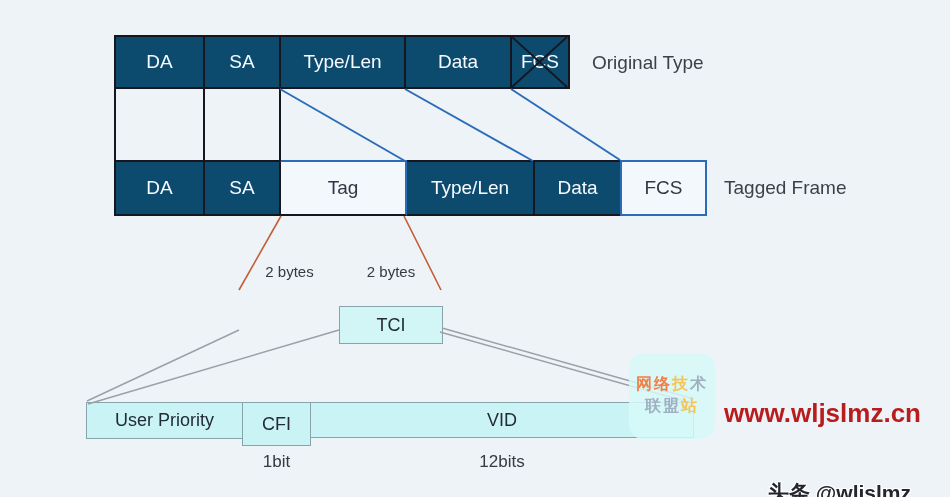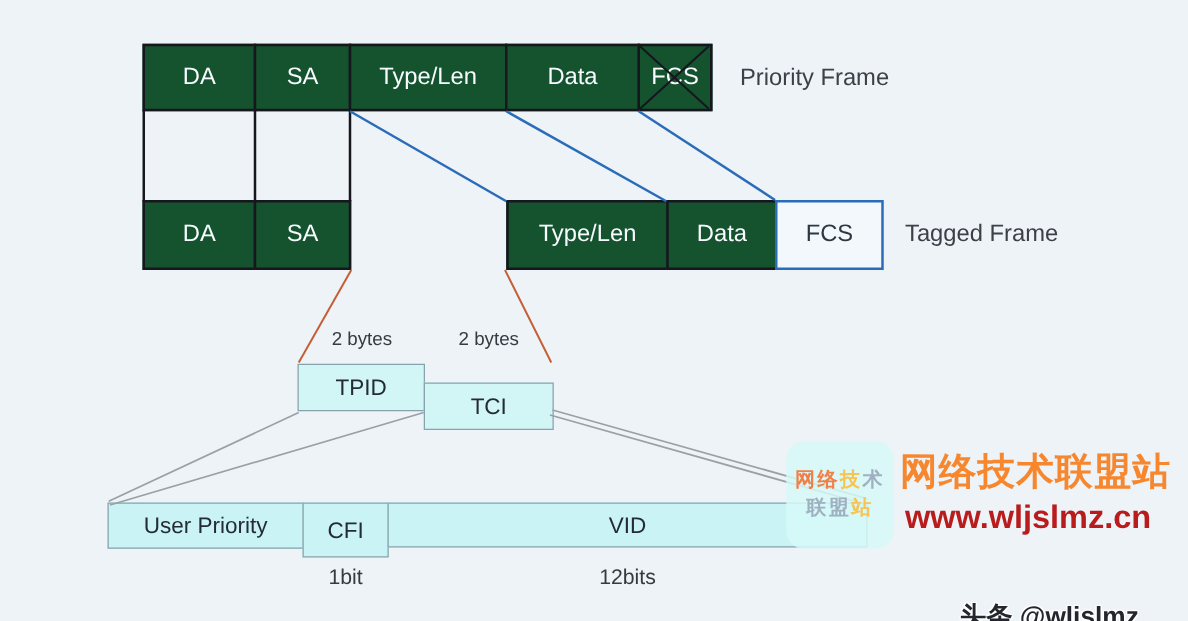--- a/index.html
+++ b/index.html
@@ -1,21 +1,21 @@
 <!DOCTYPE html>
 <html><head>
 <meta charset="utf-8">
 <style>
   html,body{margin:0;padding:0;}
   body{font-family:"Liberation Sans", sans-serif; background:#eef3f8;}
   .canvas{position:relative; width:950px; height:497px; background:#eef3f8; overflow:hidden;}
 
   .cell{position:absolute; box-sizing:border-box; display:flex; align-items:center; justify-content:center;
         border:2px solid #16161f; font-size:19px; color:#f8fbff;}
-  .cell.blue{background:#14532d;}
+  .cell.blue{background:#0c4a6e;}
   .cell.white{background:#f3f8fd; color:#2f3842;}
   .cell.blue-border{border-color:#2b6cb8;}
   .cell.tag-cell{border-color:#16161f; border-top-color:#2b6cb8; border-right-color:#2b6cb8;}
 
   .frame-label{position:absolute; font-size:19px; color:#3d4048;}
 
   .svg-layer{position:absolute; left:0; top:0; width:950px; height:497px; pointer-events:none;}
 
   .exp-cell{position:absolute; box-sizing:border-box; display:flex; align-items:center; justify-content:center;
             border:1px solid #87a3ab; background:#d2f5f6; font-size:18px; color:#232c35;}
@@ -39,33 +39,33 @@
 </head>
 <body>
 
 <div class="canvas">
 
   <div class="cell blue" style="left:114px;top:35px;width:91px;height:54px">DA</div>
   <div class="cell blue" style="left:203px;top:35px;width:78px;height:54px">SA</div>
   <div class="cell blue" style="left:279px;top:35px;width:127px;height:54px">Type/Len</div>
   <div class="cell blue" style="left:404px;top:35px;width:108px;height:54px">Data</div>
   <div class="cell blue" style="left:510px;top:35px;width:60px;height:54px">FCS</div>
-  <div class="frame-label" style="left:592px;top:52px">Priority Frame</div>
+  <div class="frame-label" style="left:592px;top:52px">Original Type</div>
 
   <div class="cell blue" style="left:114px;top:160px;width:91px;height:56px">DA</div>
   <div class="cell blue" style="left:203px;top:160px;width:78px;height:56px">SA</div>
   <div class="cell blue" style="left:405px;top:160px;width:130px;height:56px">Type/Len</div>
   <div class="cell blue" style="left:533px;top:160px;width:89px;height:56px">Data</div>
+  <div class="cell white tag-cell" style="left:279px;top:160px;width:128px;height:56px">Tag</div>
   <div class="cell white blue-border" style="left:620px;top:160px;width:87px;height:56px">FCS</div>
   <div class="frame-label" style="left:724px;top:177px">Tagged Frame</div>
 
   <div class="size-label top" style="left:238px;top:263px;width:103px">2 bytes</div>
   <div class="size-label top" style="left:339px;top:263px;width:104px">2 bytes</div>
 
-  <div class="exp-cell" style="left:238px;top:291px;width:102px;height:38px">TPID</div>
   <div class="exp-cell" style="left:339px;top:306px;width:104px;height:38px">TCI</div>
 
   <div class="exp-cell row2" style="left:86px;top:402px;width:157px;height:37px">User Priority</div>
   <div class="exp-cell row2" style="left:242px;top:402px;width:69px;height:44px">CFI</div>
   <div class="exp-cell row2" style="left:310px;top:402px;width:384px;height:36px">VID</div>
 
   <div class="size-label bottom" style="left:242px;top:452px;width:69px">1bit</div>
   <div class="size-label bottom" style="left:310px;top:452px;width:384px">12bits</div>
 
   <svg class="svg-layer" viewBox="0 0 950 497">
@@ -92,17 +92,16 @@
       <line x1="339" y1="330" x2="88" y2="404"></line>
       <line x1="442" y1="328" x2="694" y2="399"></line>
       <line x1="440" y1="332" x2="691" y2="403"></line>
     </g>
   </svg>
 
   <div class="wm-badge">
     <div class="bl"><span style="color: rgb(240, 128, 72);">网</span><span style="color: rgb(240, 128, 72);">络</span><span style="color: rgb(245, 196, 83);">技</span><span style="color: rgb(159, 176, 192);">术</span></div>
     <div class="bl"><span style="color: rgb(159, 176, 192);">联</span><span style="color: rgb(159, 176, 192);">盟</span><span style="color: rgb(245, 196, 83);">站</span></div>
   </div>
-  <div class="wm-name">网络技术联盟站</div>
   <div class="wm-url">www.wljslmz.cn</div>
   <div class="credit">头条 @wljslmz</div>
 
 </div>
 
 </body></html>

